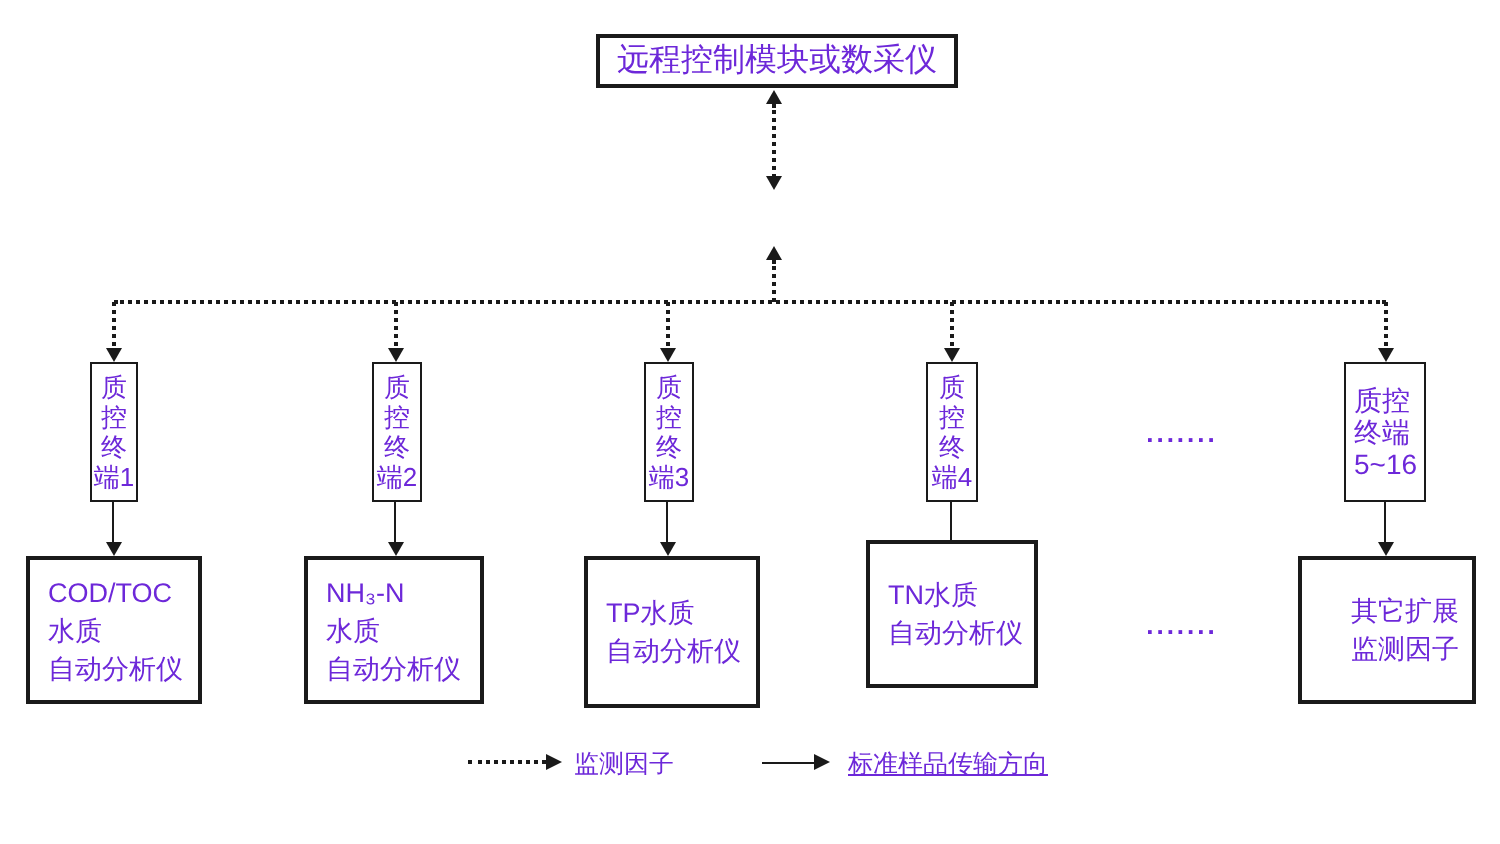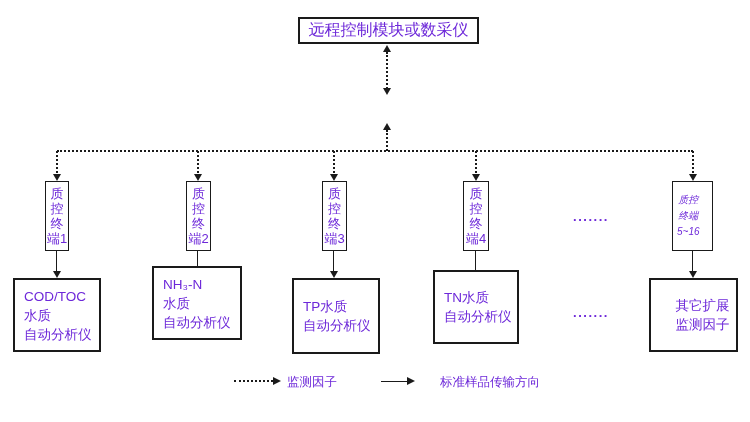--- a/index.html
+++ b/index.html
@@ -24,26 +24,25 @@
   .label { white-space: pre-line; }
   .hdrbox { font-size: 16px; }
   .tbox {
     border-width: 1.5px;
     font-size: 13px;
     line-height: 15px;
     text-align: center;
   }
   .tbox5 {
     border-width: 1.5px;
-    font-size: 10px;
+    font-size: 14px;
     line-height: 16px;
-    text-align: center;
+    text-align: left;
     justify-content: flex-start;
     padding-left: 4px;
-    font-style: italic;
   }
   .abox {
     font-size: 13.5px;
     line-height: 19px;
     justify-content: flex-start;
     padding-left: 9px;
     text-align: left;
   }
   .abox.centered { justify-content: center; padding-left: 18px; text-align: center; }
   .vdot  { position: absolute; width: 0; border-left: 2px dotted #1a1a1a; }
@@ -135,21 +134,21 @@
   <div class="vsol" style="left:475px; top:251px; height:21px;"></div>
   <div class="arr down" style="left:472px; top:271px;"></div>
   <div class="vsol" style="left:692px; top:251px; height:21px;"></div>
   <div class="arr down" style="left:689px; top:271px;"></div>
 
   <div class="box abox" style="left:13px;  top:278px; width:88px; height:74px;">
     <span class="label">COD/TOC
 水质
 自动分析仪</span>
   </div>
-  <div class="box abox" style="left:152px; top:266px; width:90px; height:74px;">
+  <div class="box abox" style="left:152px; top:278px; width:90px; height:74px;">
     <span class="label">NH₃-N
 水质
 自动分析仪</span>
   </div>
   <div class="box abox" style="left:292px; top:278px; width:88px; height:76px;">
     <span class="label">TP水质
 自动分析仪</span>
   </div>
   <div class="box abox" style="left:433px; top:270px; width:86px; height:74px;">
     <span class="label">TN水质
@@ -161,15 +160,15 @@
   </div>
 
   <div class="dots" style="left:567px; top:305px;">.......</div>
 
   <div class="hdot" style="left:234px; top:380px; width:39px;"></div>
   <div class="arr right" style="left:273px; top:377px;"></div>
   <span class="legend-label" style="left:287px;">监测因子</span>
 
   <div class="hsol" style="left:381px; top:381px; width:26px;"></div>
   <div class="arr right" style="left:407px; top:377px;"></div>
-  <span class="legend-label" style="left:440px;">标准样品传输方向</span>
+  <span class="legend-label" style="left:424px;text-decoration:underline;">标准样品传输方向</span>
 
 </div>
 
 </body></html>

